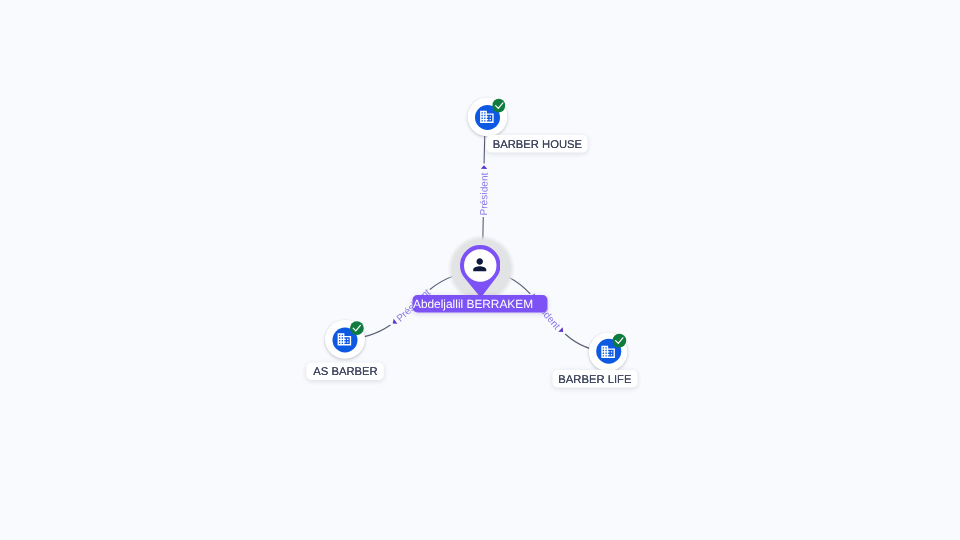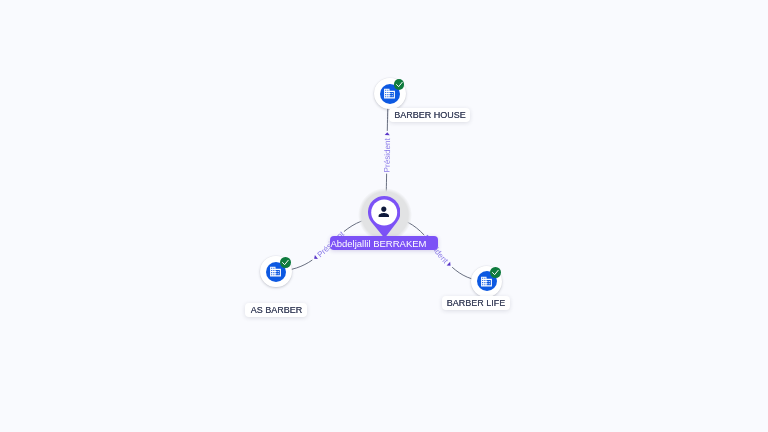--- a/index.html
+++ b/index.html
@@ -84,21 +84,21 @@
     <div class="logo" style="left:265.9px;top:261.6px;width:20px;height:20px;">
       <svg width="13" height="13" viewBox="0 0 24 24" fill="#fff">
           <path d="M12 7V3H2v18h20V7H12zM6 19H4v-2h2v2zm0-4H4v-2h2v2zm0-4H4V9h2v2zm0-4H4V5h2v2zm4 12H8v-2h2v2zm0-4H8v-2h2v2zm0-4H8V9h2v2zm0-4H8V5h2v2zm10 12h-8v-2h2v-2h-2v-2h2v-2h-2V9h8v10zm-2-8h-2v2h2v-2zm0 4h-2v2h2v-2z"></path>
         </svg>
     </div>
     <div class="badge" style="left:279.8px;top:257px;width:10.8px;height:10.8px;">
       <svg width="10.8" height="10.8" viewBox="0 0 24 24" fill="none" stroke="#fff" stroke-width="2.15" stroke-linecap="round" stroke-linejoin="round">
           <path d="M5.6 12.3 L10.3 17.0 L18.4 7.2"></path>
         </svg>
     </div>
-    <div class="label" style="left:245.4px;top:303px;width:62px;">AS BARBER</div>
+    <div class="label" style="left:245.4px;top:290px;width:62px;">AS BARBER</div>
   </div>
 
   <div class="node">
     <div class="disc" style="left:470.6px;top:265.55px;width:31.8px;height:31.8px;"></div>
     <div class="logo" style="left:476.5px;top:271.45px;width:20px;height:20px;">
       <svg width="13" height="13" viewBox="0 0 24 24" fill="#fff">
           <path d="M12 7V3H2v18h20V7H12zM6 19H4v-2h2v2zm0-4H4v-2h2v2zm0-4H4V9h2v2zm0-4H4V5h2v2zm4 12H8v-2h2v2zm0-4H8v-2h2v2zm0-4H8V9h2v2zm0-4H8V5h2v2zm10 12h-8v-2h2v-2h-2v-2h2v-2h-2V9h8v10zm-2-8h-2v2h2v-2zm0 4h-2v2h2v-2z"></path>
         </svg>
     </div>
     <div class="badge" style="left:490.4px;top:266.85px;width:10.8px;height:10.8px;">

